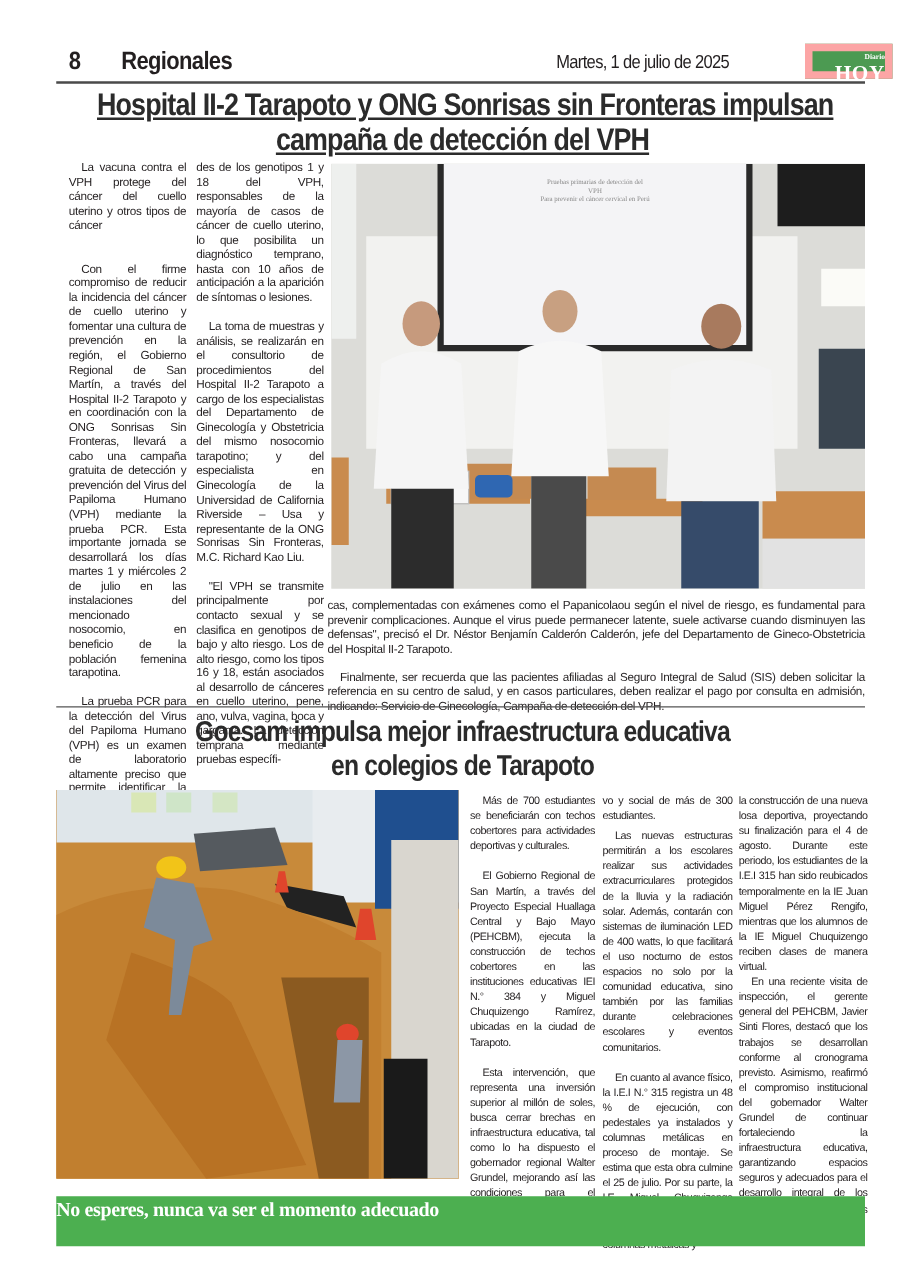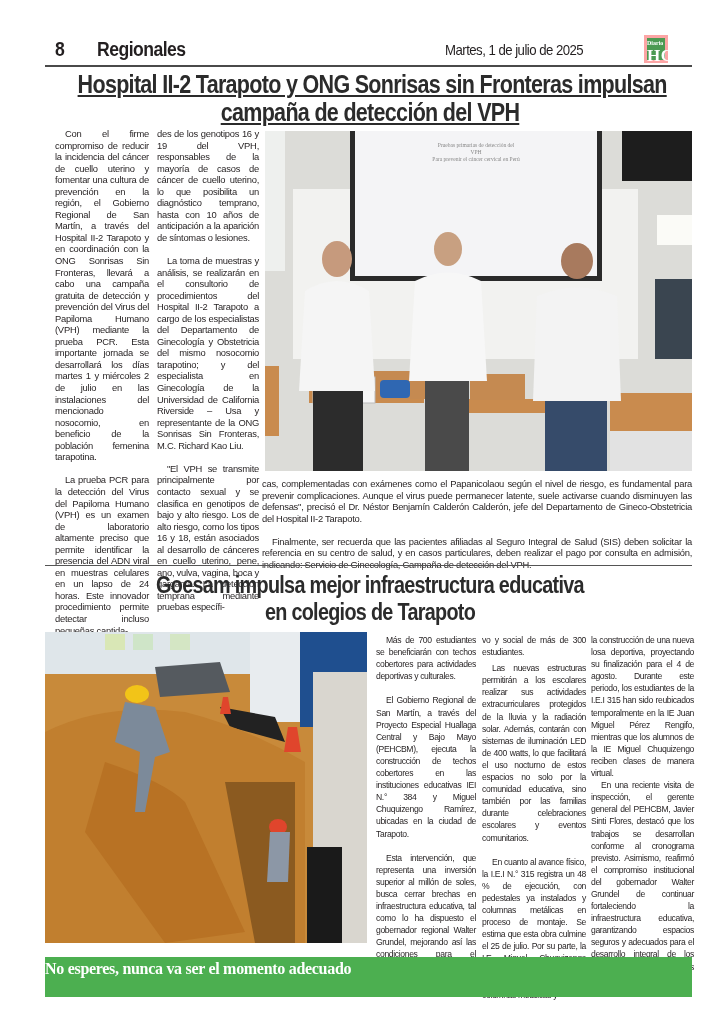--- a/index.html
+++ b/index.html
@@ -3,21 +3,21 @@
 <meta charset="utf-8">
 <style>
   * { box-sizing: border-box; margin: 0; padding: 0; }
   html, body { width: 723px; height: 1024px; background: #ffffff; overflow: hidden; }
   body { position: relative; font-family: "Liberation Sans", sans-serif; color: #231f20; }
 
   .header { position: absolute; left: 50px; top: 38px; width: 642px; height: 24px; }
   .page-num { position: absolute; left: 5px; top: 0; font-size: 20px; font-weight: bold; letter-spacing: -0.5px; transform: scaleX(0.88); transform-origin: left; }
   .section { position: absolute; left: 47px; top: 0; font-size: 20px; font-weight: bold; letter-spacing: -0.6px; transform: scaleX(0.88); transform-origin: left; }
   .date { position: absolute; left: 395px; top: 3px; font-size: 15px; letter-spacing: -0.6px; transform: scaleX(0.88); transform-origin: left; white-space: nowrap; }
-  .logo { position: absolute; left: 594px; top: -3px; width: 24px; height: 28px; background: #4c9a52; color: #fff; text-align: left; border: 3px solid #fca5a5; }
+  .logo { position: absolute; left: 594px; top: -3px; width: 70px; height: 28px; background: #4c9a52; color: #fff; text-align: right; border: 6px solid #fca5a5; }
   .logo .small { display: block; font-family: "Liberation Serif", serif; font-size: 6px; font-weight: bold; line-height: 8px; margin-top: 1px; }
   .logo .big { display: block; font-family: "Liberation Serif", serif; font-size: 17px; font-weight: bold; line-height: 17px; letter-spacing: 0.5px; }
   .rule-top { position: absolute; left: 45px; top: 65px; width: 647px; height: 2px; background: #4a4a4a; }
 
   .headline { position: absolute; left: 30px; width: 680px; text-align: center; font-weight: bold; color: #2b2b2b; letter-spacing: -0.8px; }
   .headline span { display: block; transform: scaleX(0.86); transform-origin: center; white-space: nowrap; }
   .h1 { top: 70px; font-size: 25px; line-height: 28px; text-decoration: underline; }
   .h2 { top: 572px; font-size: 23px; line-height: 27px; }
 
   .col { position: absolute; font-size: 9.4px; line-height: 11.55px; text-align: justify; letter-spacing: -0.25px; }
@@ -53,26 +53,27 @@
   </div>
 </div>
 <div class="rule-top"></div>
 
 <div class="headline h1">
   <span>Hospital II-2 Tarapoto y ONG Sonrisas sin Fronteras impulsan</span>
   <span>campaña de detección del VPH</span>
 </div>
 
 <div class="col col1">
+  <p style="margin-bottom:23px">La vacuna contra el VPH protege del cáncer del cuello uterino y otros tipos de cáncer</p>
   <p>Con el firme compromiso de reducir la incidencia del cáncer de cuello uterino y fomentar una cultura de prevención en la región, el Gobierno Regional de San Martín, a través del Hospital II-2 Tarapoto y en coordinación con la ONG Sonrisas Sin Fronteras, llevará a cabo una campaña gratuita de detección y prevención del Virus del Papiloma Humano (VPH) mediante la prueba PCR. Esta importante jornada se desarrollará los días martes 1 y miércoles 2 de julio en las instalaciones del mencionado nosocomio, en beneficio de la población femenina tarapotina.</p>
   <p>La prueba PCR para la detección del Virus del Papiloma Humano (VPH) es un examen de laboratorio altamente preciso que permite identificar la presencia del ADN viral en muestras celulares en un lapso de 24 horas. Este innovador procedimiento permite detectar incluso pequeñas cantida-</p>
 </div>
 
 <div class="col col2">
-  <p class="cont">des de los genotipos 16 y 19 del VPH, responsables de la mayoría de casos de cáncer de cuello uterino, lo que posibilita un diagnóstico temprano, hasta con 10 años de anticipación a la aparición de síntomas o lesiones.</p>
+  <p class="cont">des de los genotipos 1 y 18 del VPH, responsables de la mayoría de casos de cáncer de cuello uterino, lo que posibilita un diagnóstico temprano, hasta con 10 años de anticipación a la aparición de síntomas o lesiones.</p>
   <p>La toma de muestras y análisis, se realizarán en el consultorio de procedimientos del Hospital II-2 Tarapoto a cargo de los especialistas del Departamento de Ginecología y Obstetricia del mismo nosocomio tarapotino; y del especialista en Ginecología de la Universidad de California Riverside – Usa y representante de la ONG Sonrisas Sin Fronteras, M.C. Richard Kao Liu.</p>
   <p>"El VPH se transmite principalmente por contacto sexual y se clasifica en genotipos de bajo y alto riesgo. Los de alto riesgo, como los tipos 16 y 18, están asociados al desarrollo de cánceres en cuello uterino, pene, ano, vulva, vagina, boca y garganta. La detección temprana mediante pruebas específi-</p>
 </div>
 
 <div class="photo1">
   <svg width="427" height="340" viewBox="0 0 427 340">
     <rect x="0" y="0" width="427" height="340" fill="#dcdcd8"></rect>
     <rect x="0" y="0" width="20" height="140" fill="#eef0ee"></rect>
     <rect x="28" y="58" width="345" height="170" fill="#f2f2f0"></rect>
     <rect x="85" y="0" width="252" height="150" fill="#2a2a2a"></rect>

